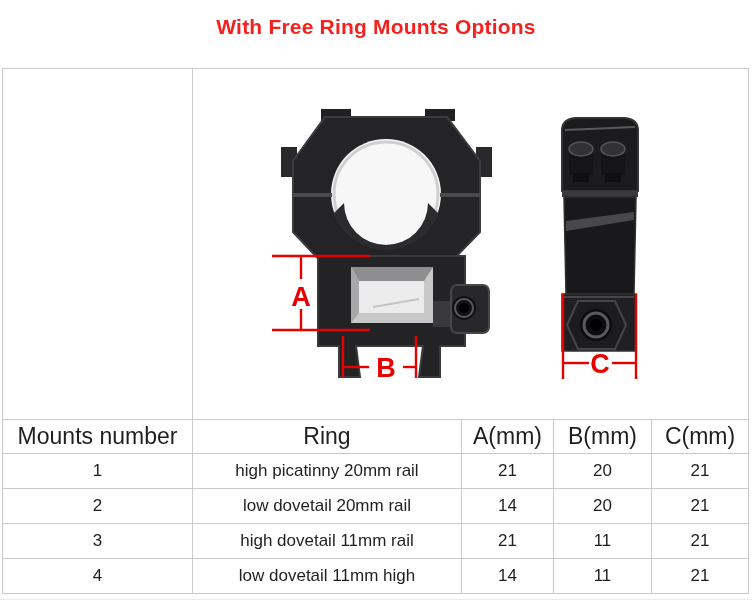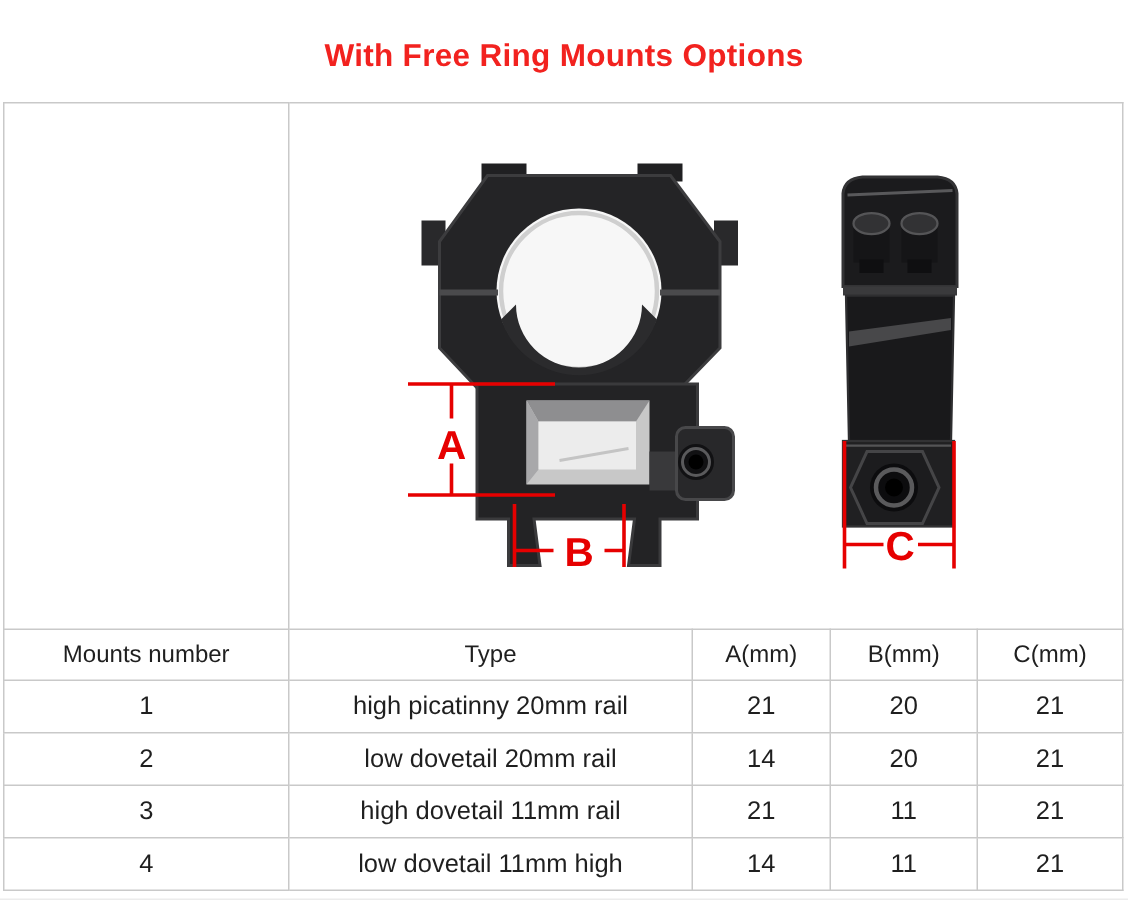--- a/index.html
+++ b/index.html
@@ -3,36 +3,36 @@
 <meta charset="utf-8">
 <style>
   html,body{margin:0;padding:0;}
   body{
     width:752px;height:605px;position:relative;background:#ffffff;
     font-family:"Liberation Sans",sans-serif;color:var(--text,#1f1f1f);
     overflow:hidden;
   }
   .page-title{
     position:absolute;top:15px;left:0;width:752px;text-align:center;
-    font-size:21px;font-weight:bold;color:var(--red,#f2221f);letter-spacing:.2px;margin-top:11px;
+    font-size:21px;font-weight:bold;color:var(--red,#f2221f);letter-spacing:.2px;
   }
   table.spec{
     position:absolute;top:68px;left:2px;width:747px;
     border-collapse:collapse;table-layout:fixed;
   }
   table.spec td,table.spec th{
     border:1px solid var(--border,#c9c9c9);
     text-align:center;vertical-align:middle;
     font-weight:normal;padding:0;color:var(--text,#1f1f1f);
     background:#ffffff;
   }
   tr.img-row td{height:350px;}
   td.img-cell{padding:0;}
   td.img-cell svg{display:block;}
-  tr.head-row th{height:33px;font-size:16px;}
+  tr.head-row th{height:33px;font-size:23px;}
   tr.data-row td{height:34px;font-size:17px;}
   .bottom-rule{
     position:absolute;left:0;top:599px;width:752px;height:1px;background:#ececec;
   }
   
   .dim line{stroke:var(--dim,#e60000);stroke-width:2.4;}
   .dim text{
     fill:var(--dim,#e60000);font-family:"Liberation Sans",sans-serif;
     font-size:27px;font-weight:bold;text-anchor:middle;
   }
@@ -138,21 +138,21 @@
           <line x1="370" y1="294" x2="396" y2="294"></line>
           <line x1="419" y1="294" x2="443" y2="294"></line>
           <text x="407" y="304">C</text>
         </g>
       </svg>
     </td>
   </tr>
 
   <tr class="head-row">
     <th>Mounts number</th>
-    <th>Type</th>
+    <th>Ring</th>
     <th>A(mm)</th>
     <th>B(mm)</th>
     <th>C(mm)</th>
   </tr>
 
   <tr class="data-row">
     <td>1</td>
     <td>high picatinny 20mm rail</td>
     <td>21</td>
     <td>20</td>

